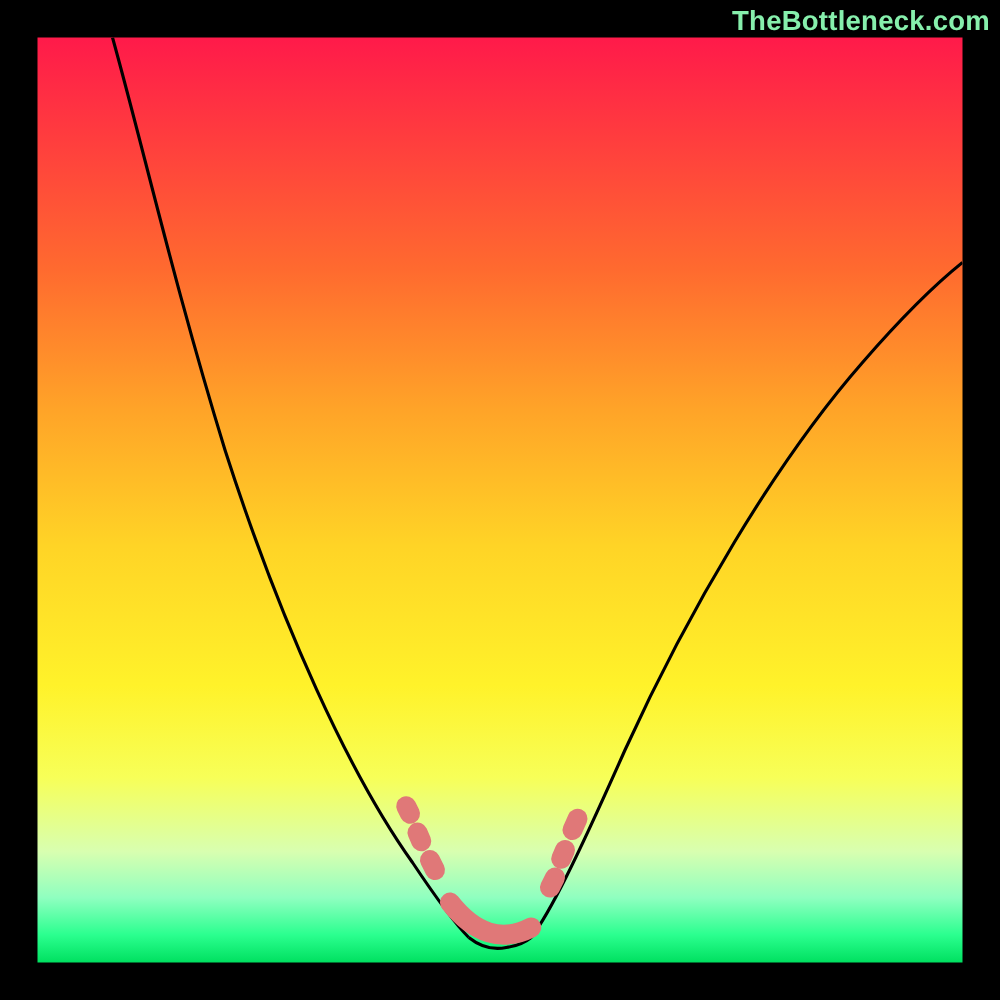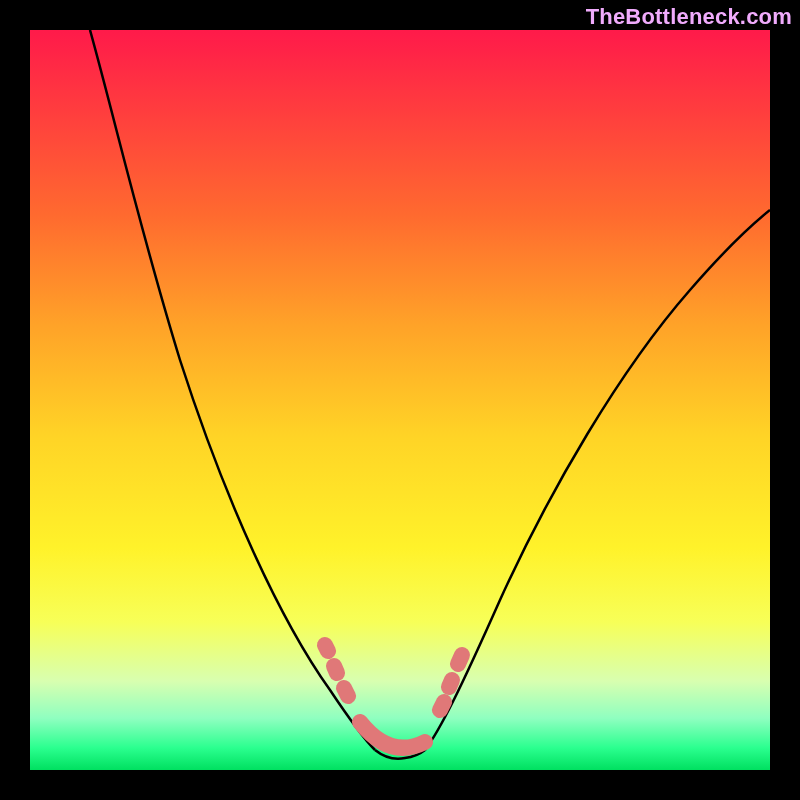--- a/index.html
+++ b/index.html
@@ -38,21 +38,21 @@
       #00e060 100%
     );
   }
   .watermark {
     position: absolute;
     top: 4px;
     right: 8px;
     font-family: Arial, Helvetica, sans-serif;
     font-size: 22px;
     font-weight: 600;
-    color: #f0abfc;
+    color: #86efac;
     letter-spacing: 0.2px;
   }
   svg.curves {
     position: absolute;
     top: 0;
     left: 0;
   }
   .beads path {
     fill: none;
     stroke: #e07878;

